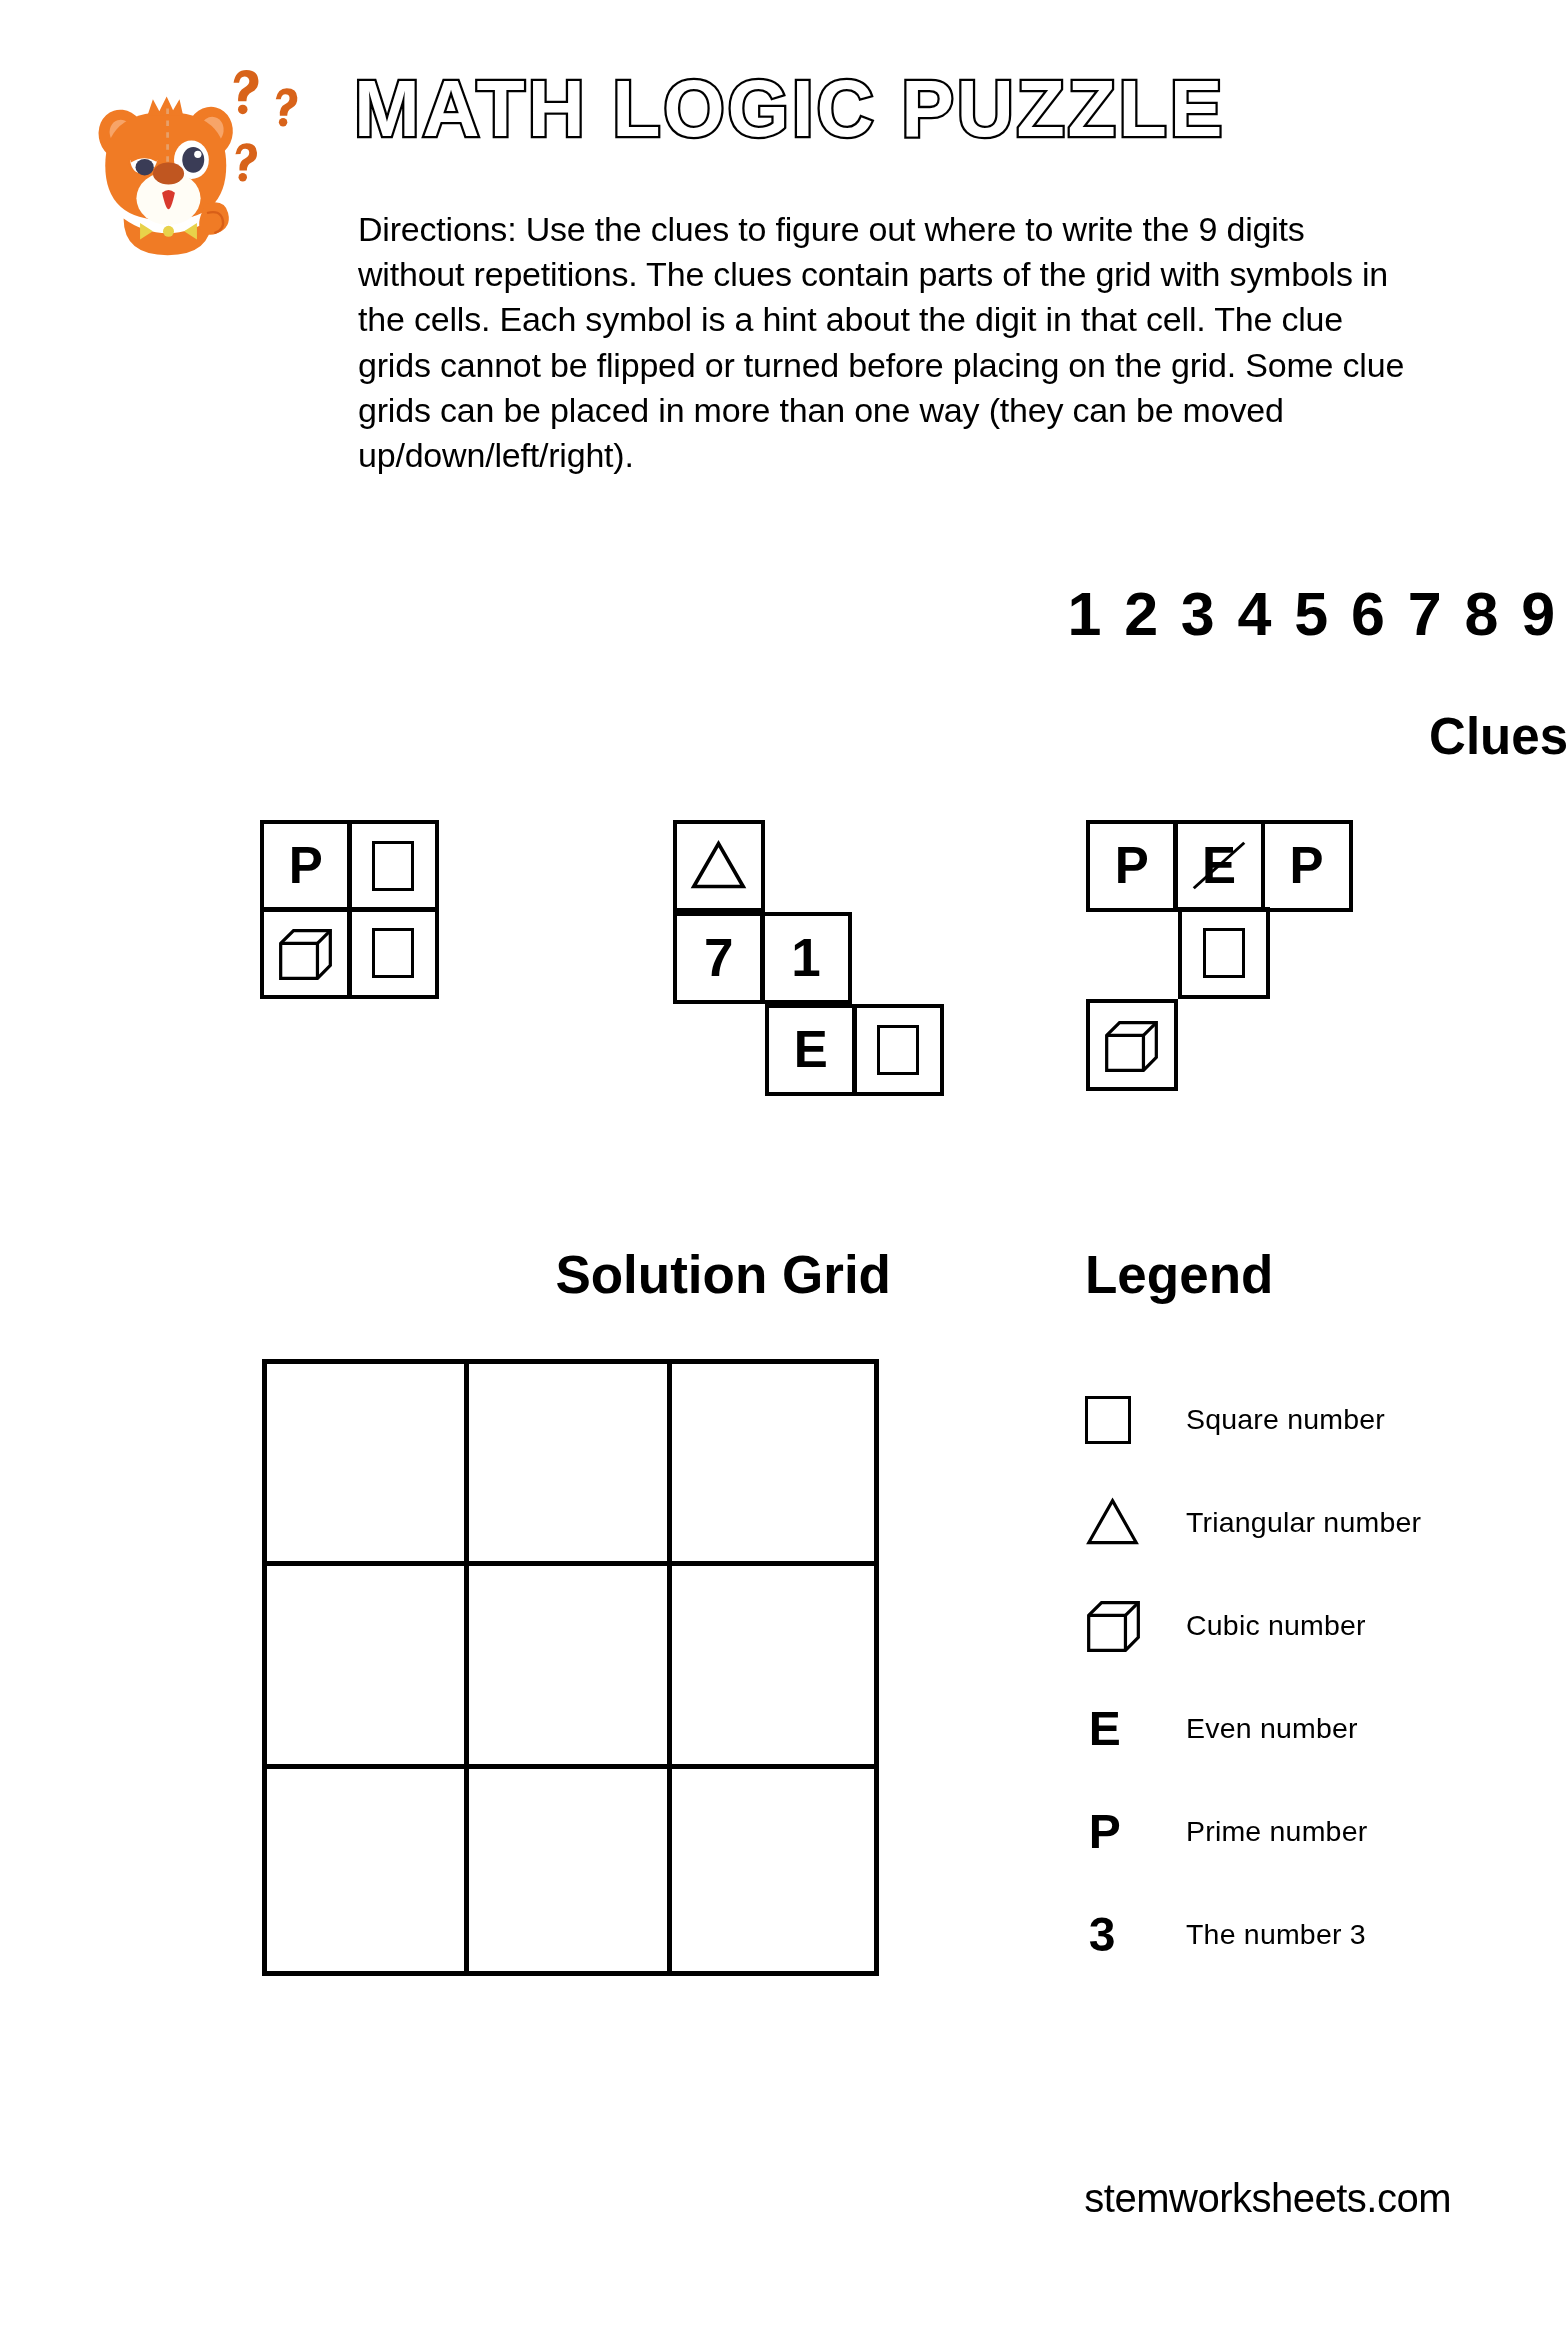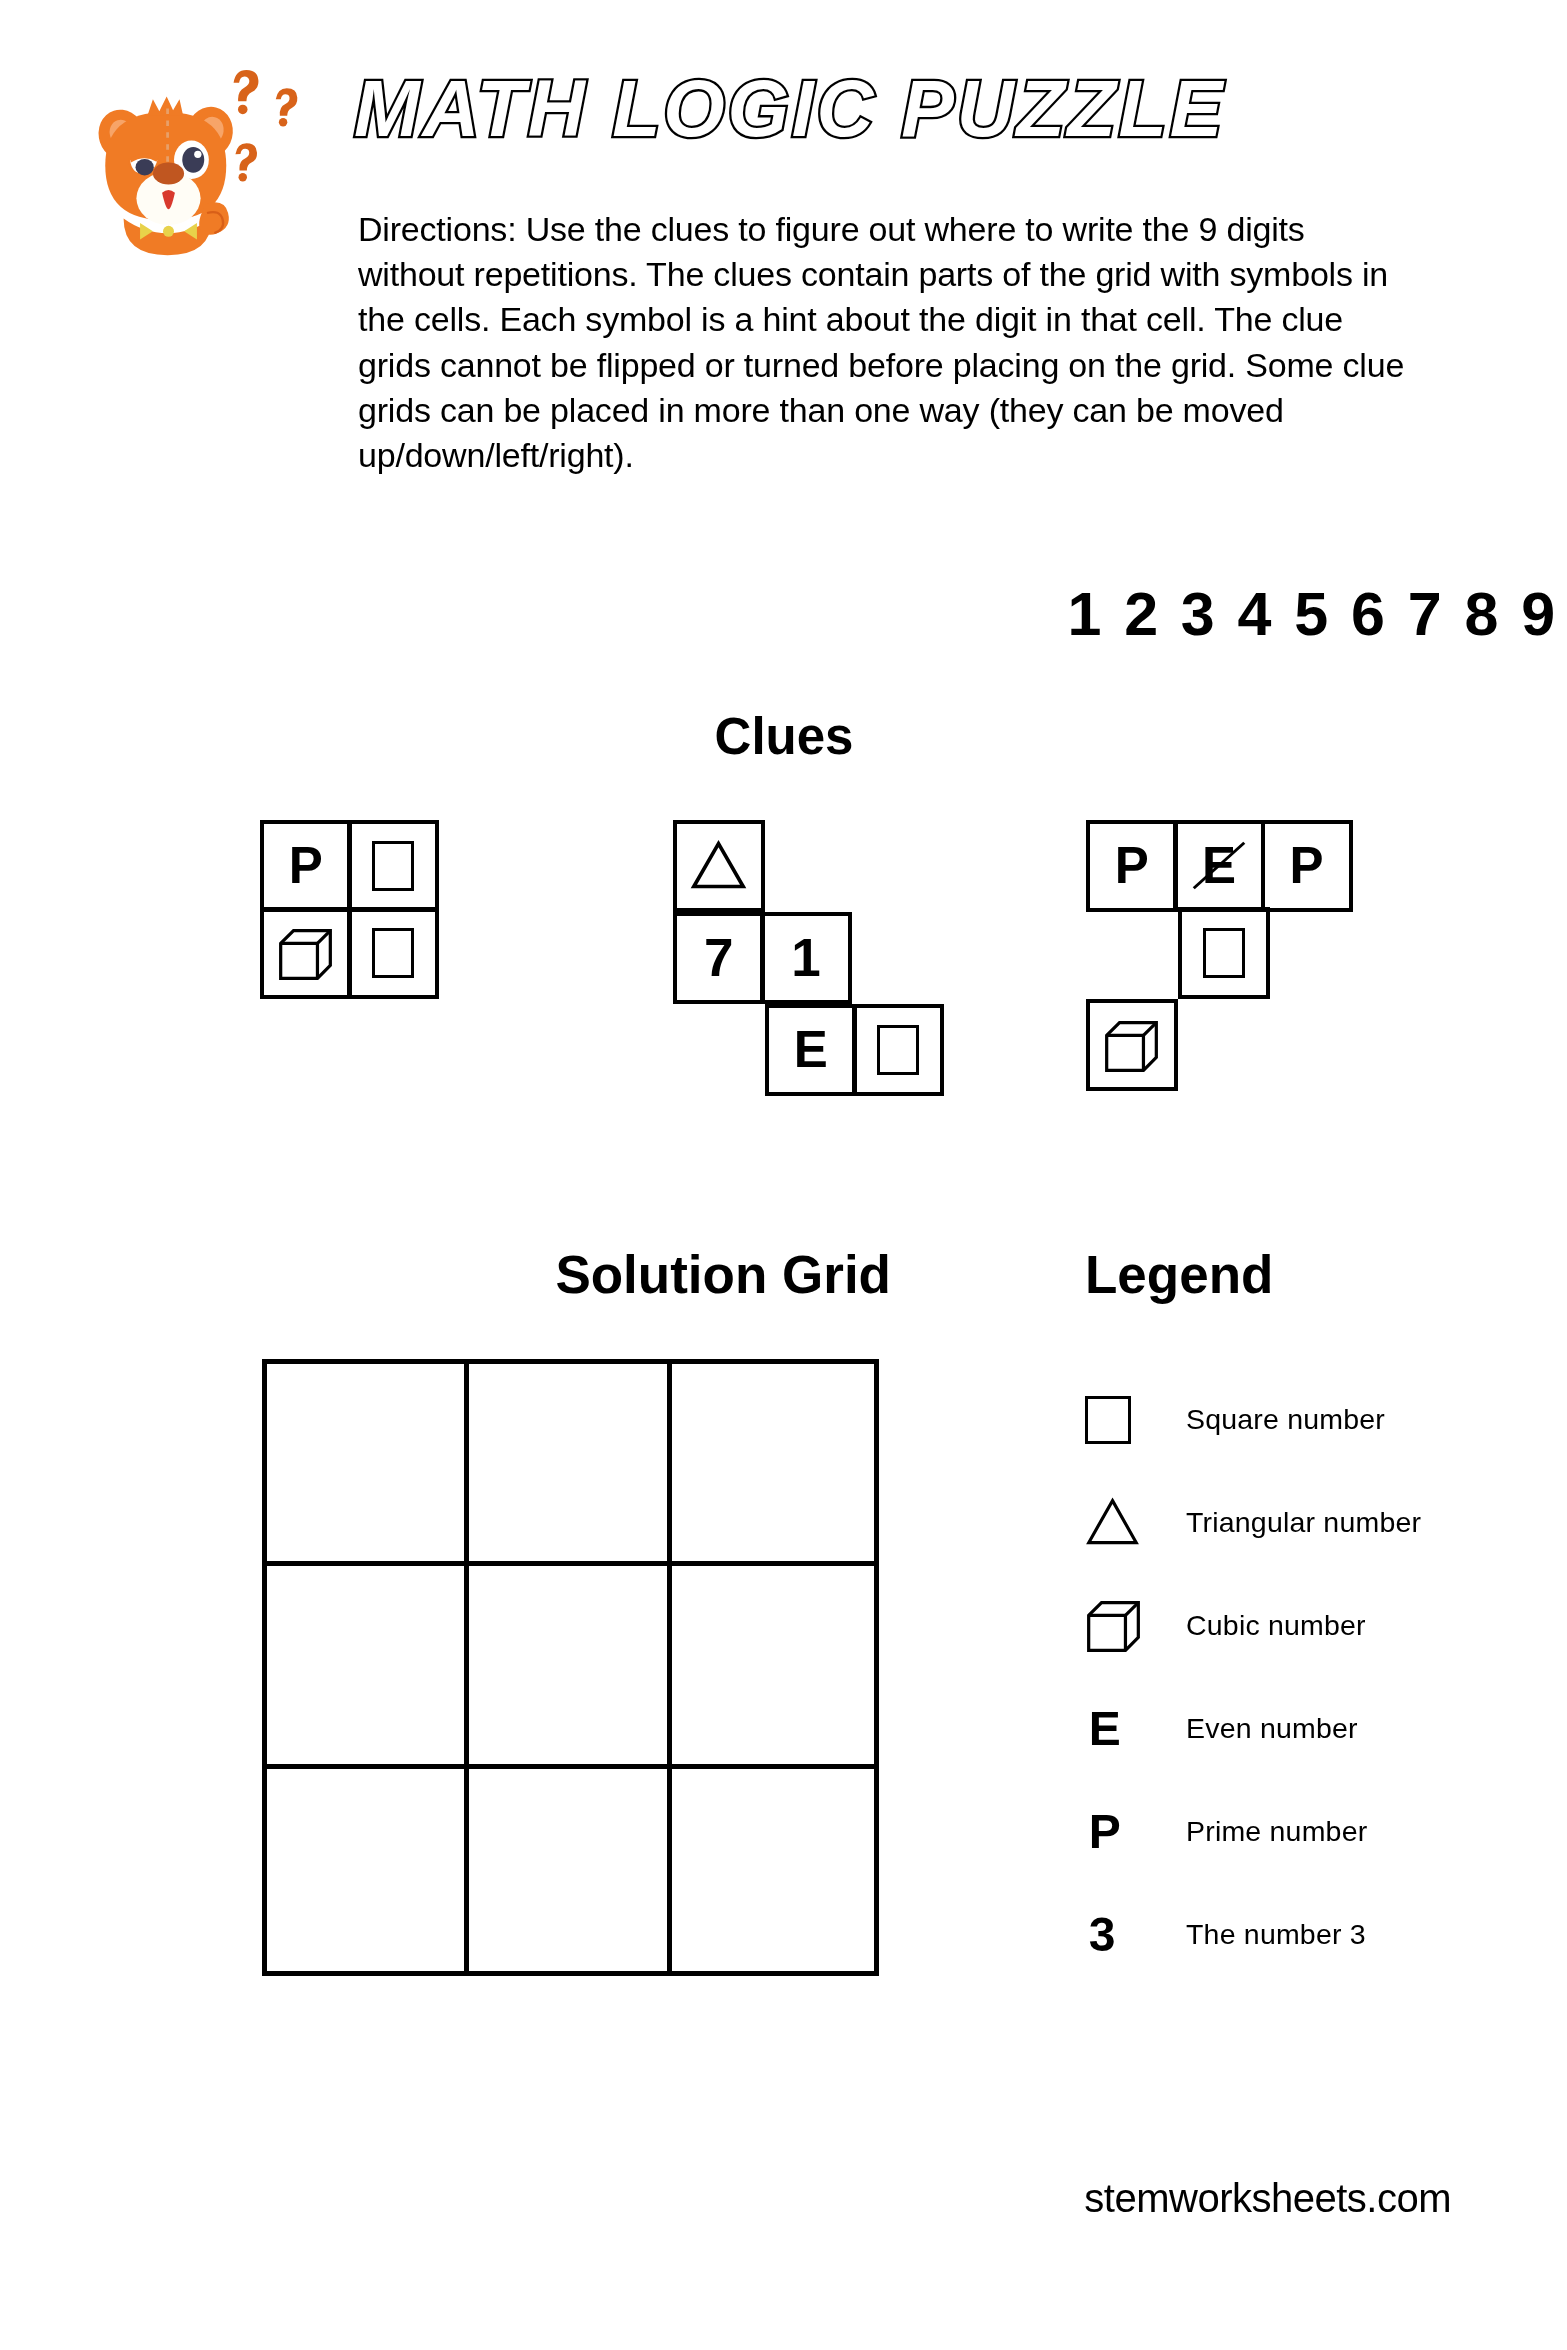--- a/index.html
+++ b/index.html
@@ -36,21 +36,20 @@
     top: 69px;
     font-size: 79px;
     font-weight: 700;
     letter-spacing: 2.8px;
     line-height: 1;
     color: #ffffff;
     -webkit-text-stroke: 4.6px #000000;
     paint-order: stroke fill;
     font-family: "Liberation Sans", sans-serif;
     white-space: nowrap;
-    font-style: italic;
   }
   #directions {
     position: absolute;
     left: 358px;
     top: 207px;
     width: 1056px;
     font-size: 34px;
     line-height: 1.33;
     font-weight: 500;
     letter-spacing: -0.2px;
@@ -69,21 +68,21 @@
     letter-spacing: 2.8px;
   }
   #digit-strip span { margin: 0 10px; }
 
   
   #clues-heading {
     position: absolute;
     left: 0;
     top: 707px;
     width: 1568px;
-    text-align: center;
+    text-align: right;
     font-size: 51px;
     font-weight: 600;
   }
   .clue-group { position: absolute; }
   #clue-1 { left: 262px; top: 822px; }
   #clue-2 { left: 675px; top: 822px; }
   #clue-3 { left: 1088px; top: 822px; }
 
   .clue-row { display: flex; }
   .cell {

